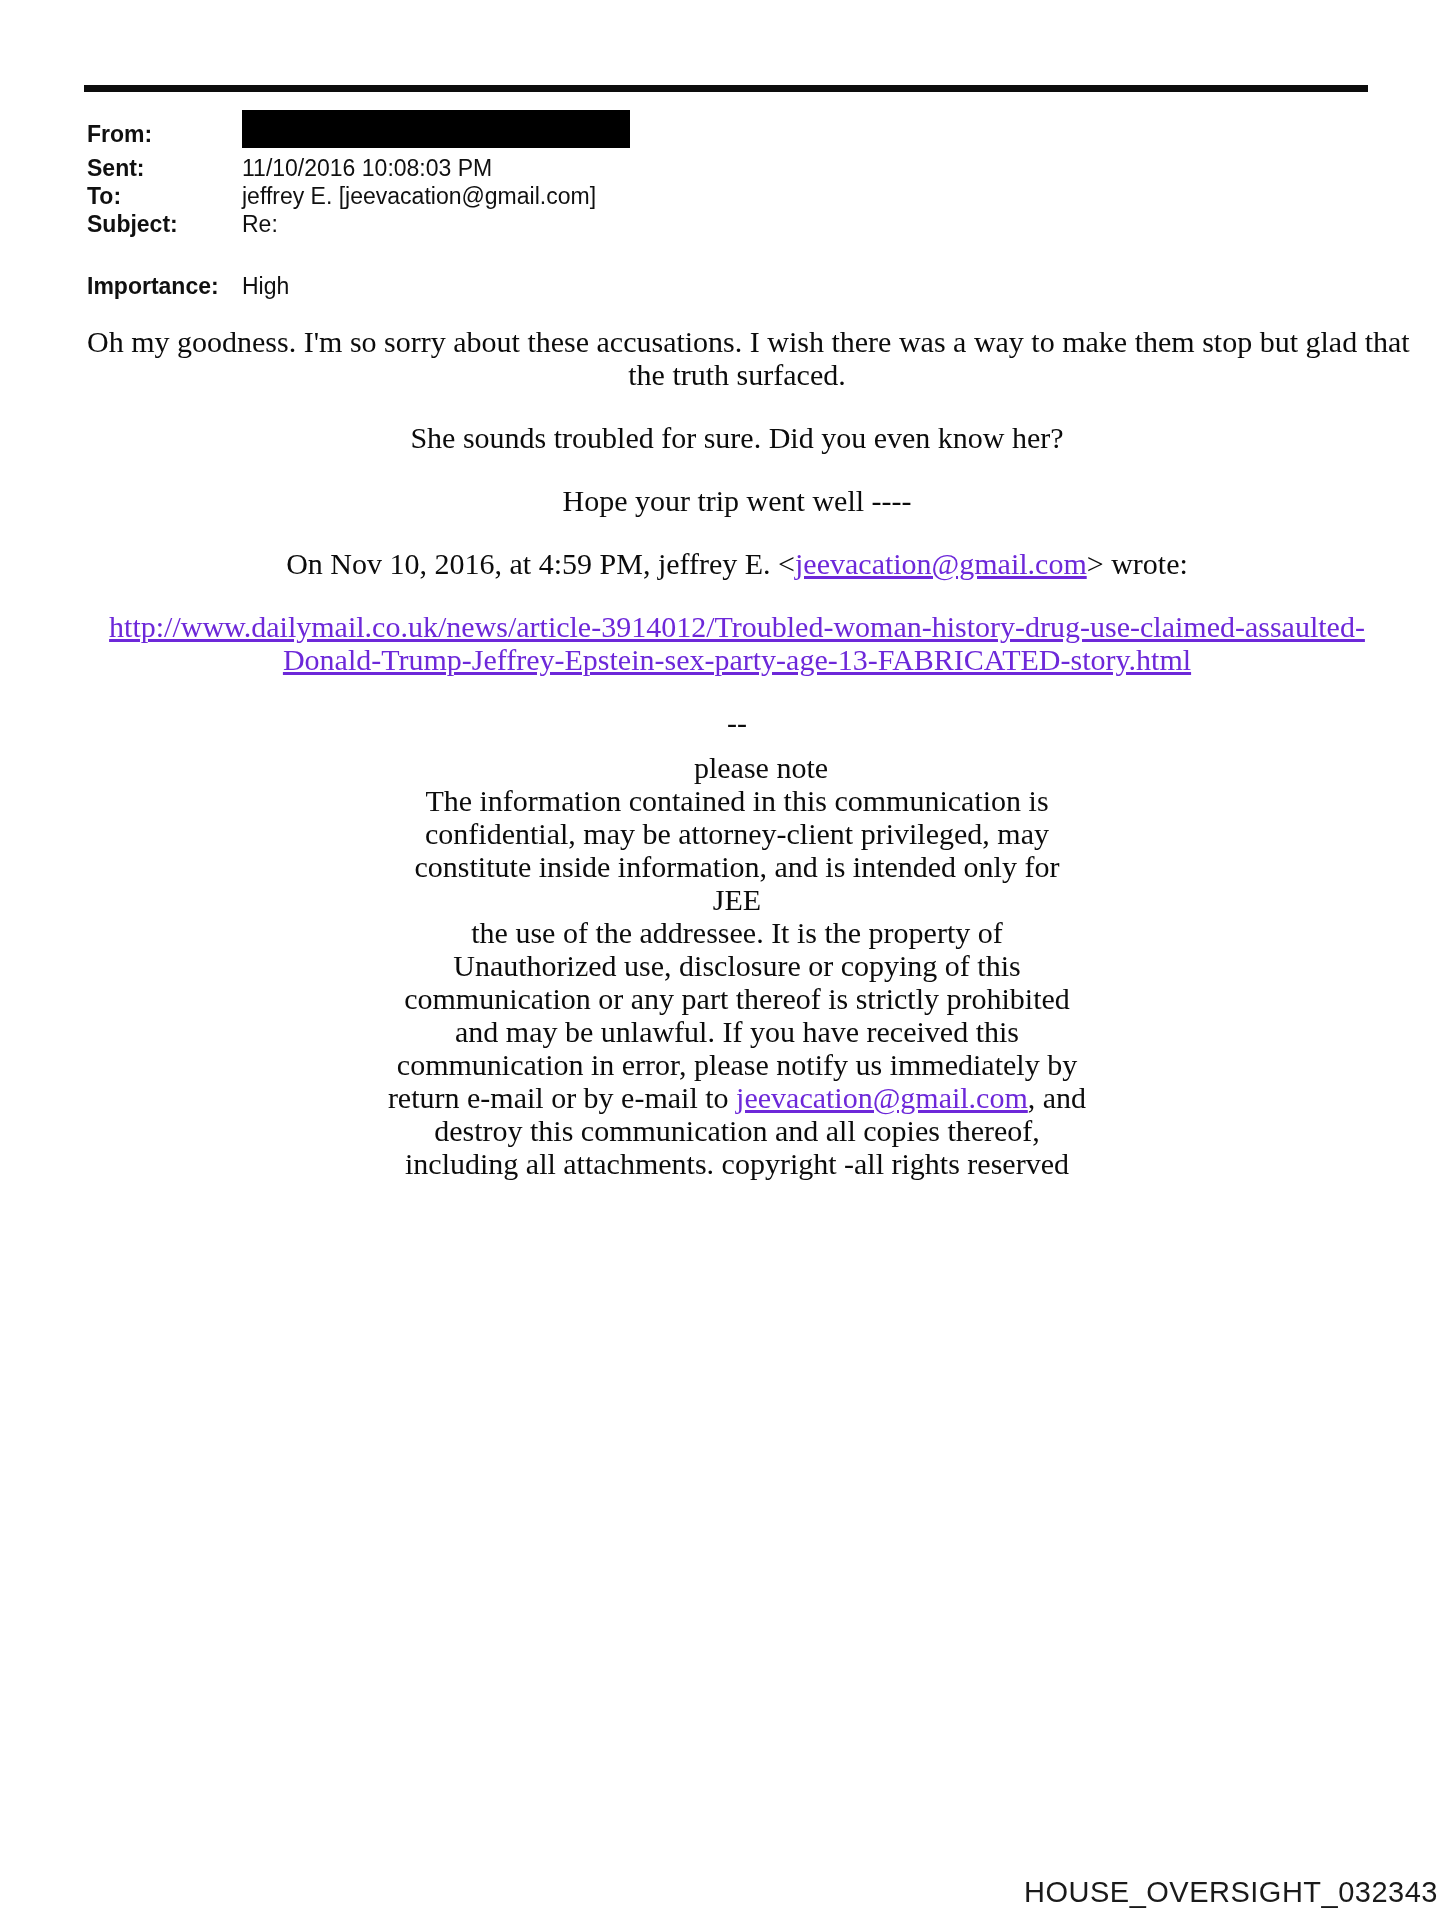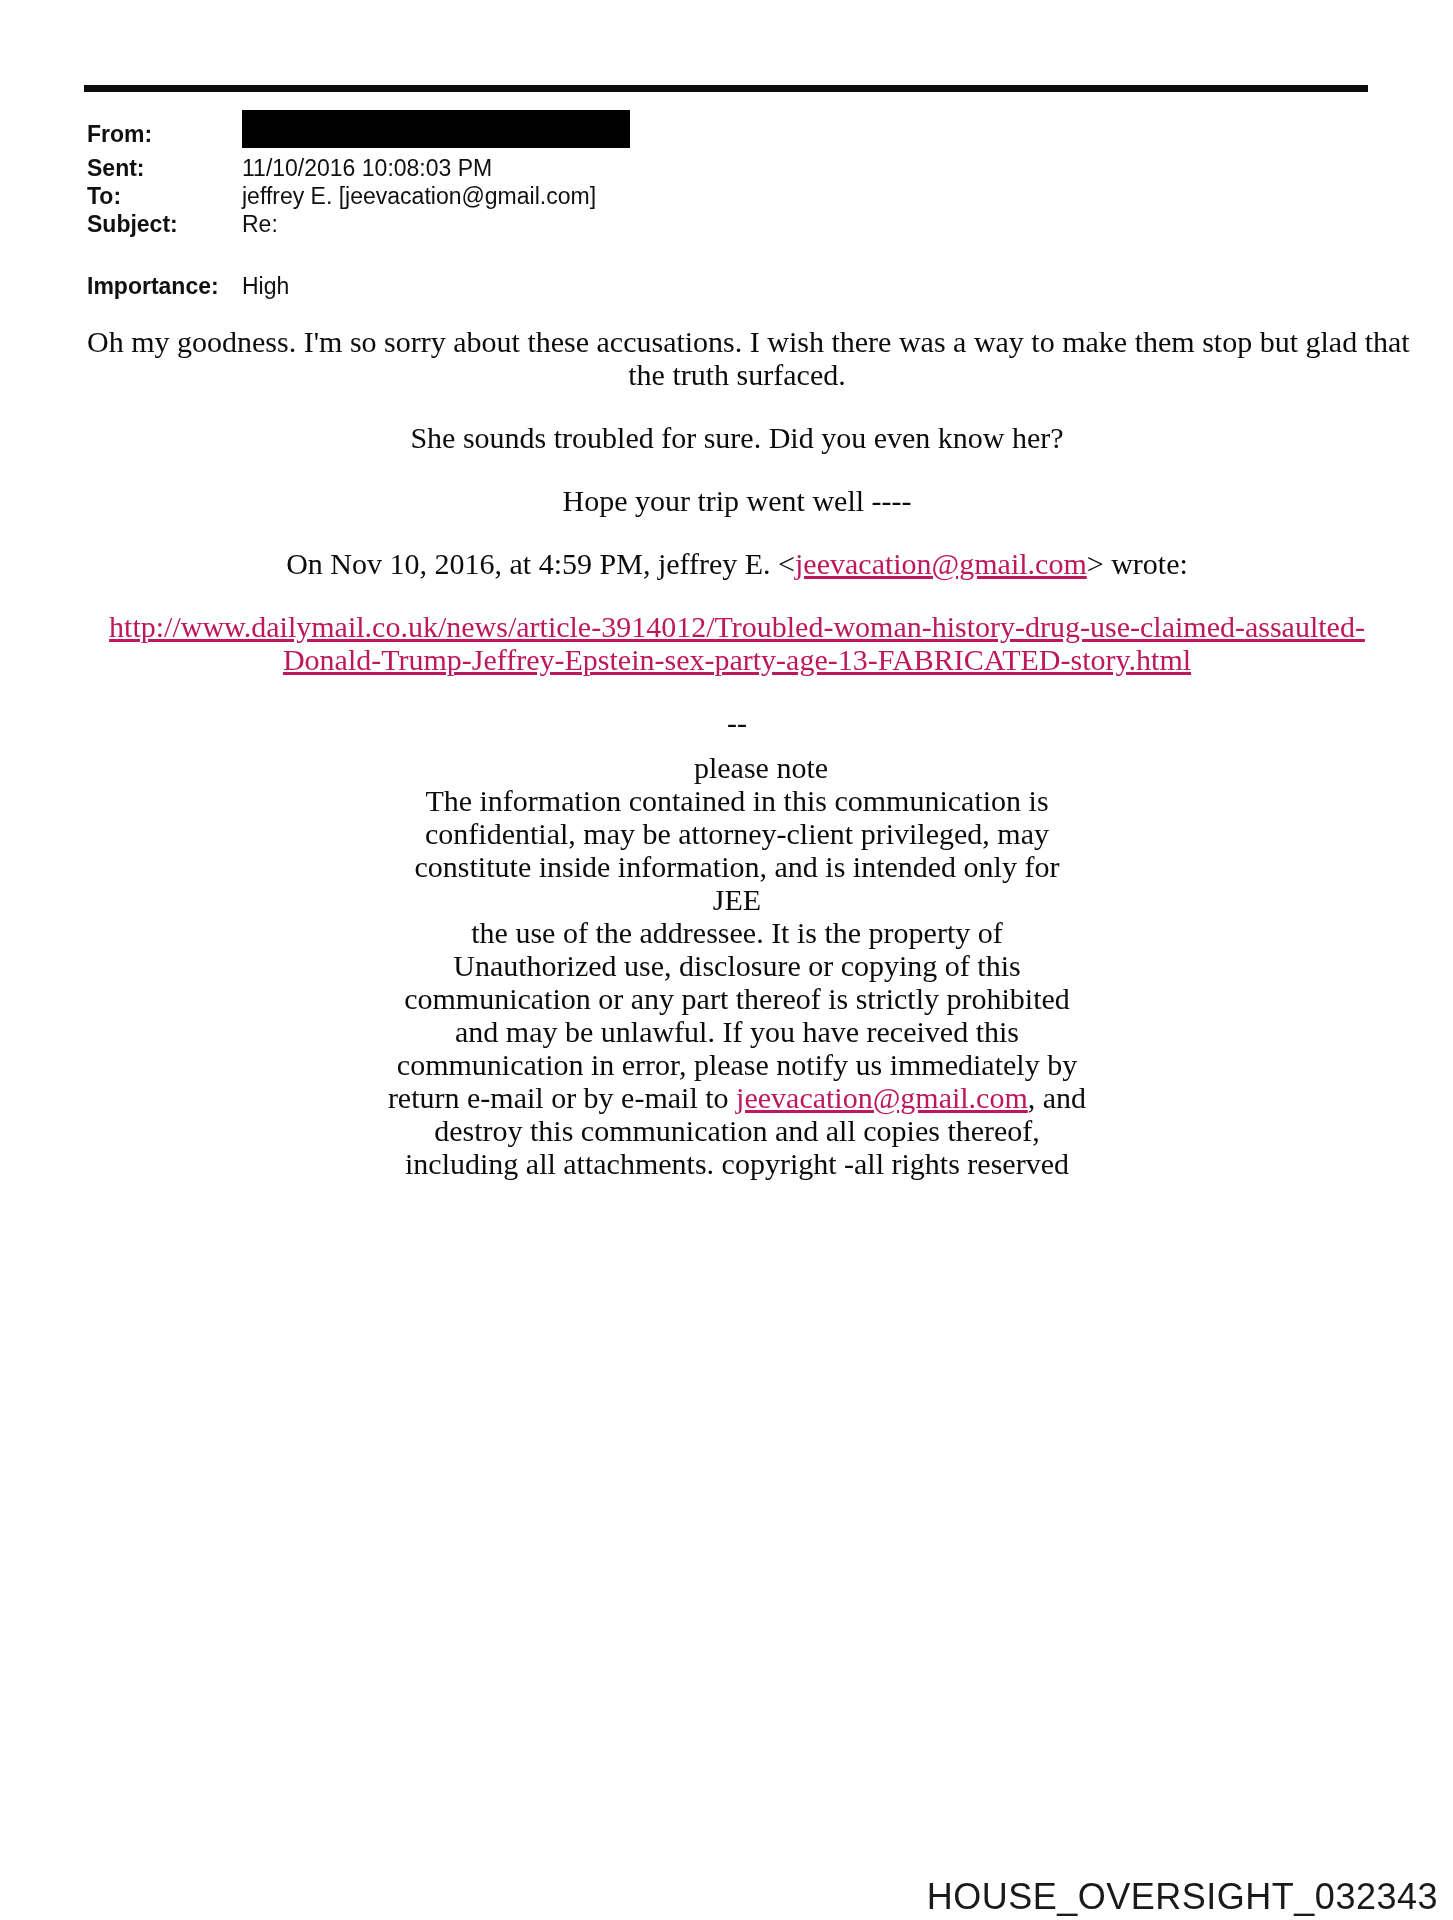--- a/index.html
+++ b/index.html
@@ -64,40 +64,40 @@
     color: #0c0c0c;
     text-align: center;
   }
   .para {
     margin: 0 0 30px 0;
   }
   .line {
     white-space: nowrap;
   }
   .link {
-    color: #be185d;
+    color: #6d28d9;
     text-decoration: underline;
     cursor: pointer;
   }
   a.link.block-line {
     display: block;
   }
   .sig {
     margin-top: 30px;
   }
   .sig .note {
     padding-left: 48px;
     margin-top: 12px;
   }
   .footer {
     position: absolute;
     top: 1876px;
     right: 15px;
     font-family: "Liberation Sans", sans-serif;
-    font-size: 36px;
+    font-size: 29px;
     letter-spacing: 0.5px;
     color: #1a1a1a;
   }
 </style>
 </head>
 <body>
 
 <div class="page">
 
   <div class="rule"></div>

